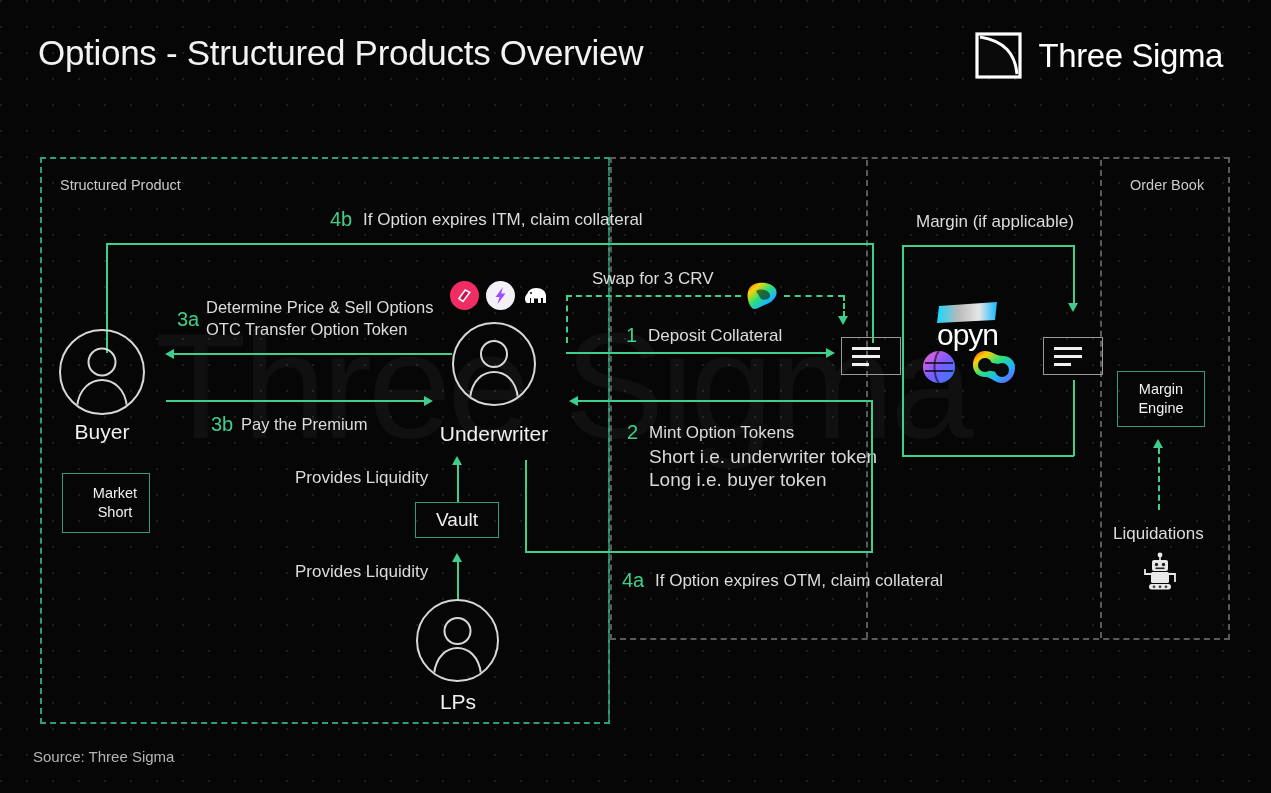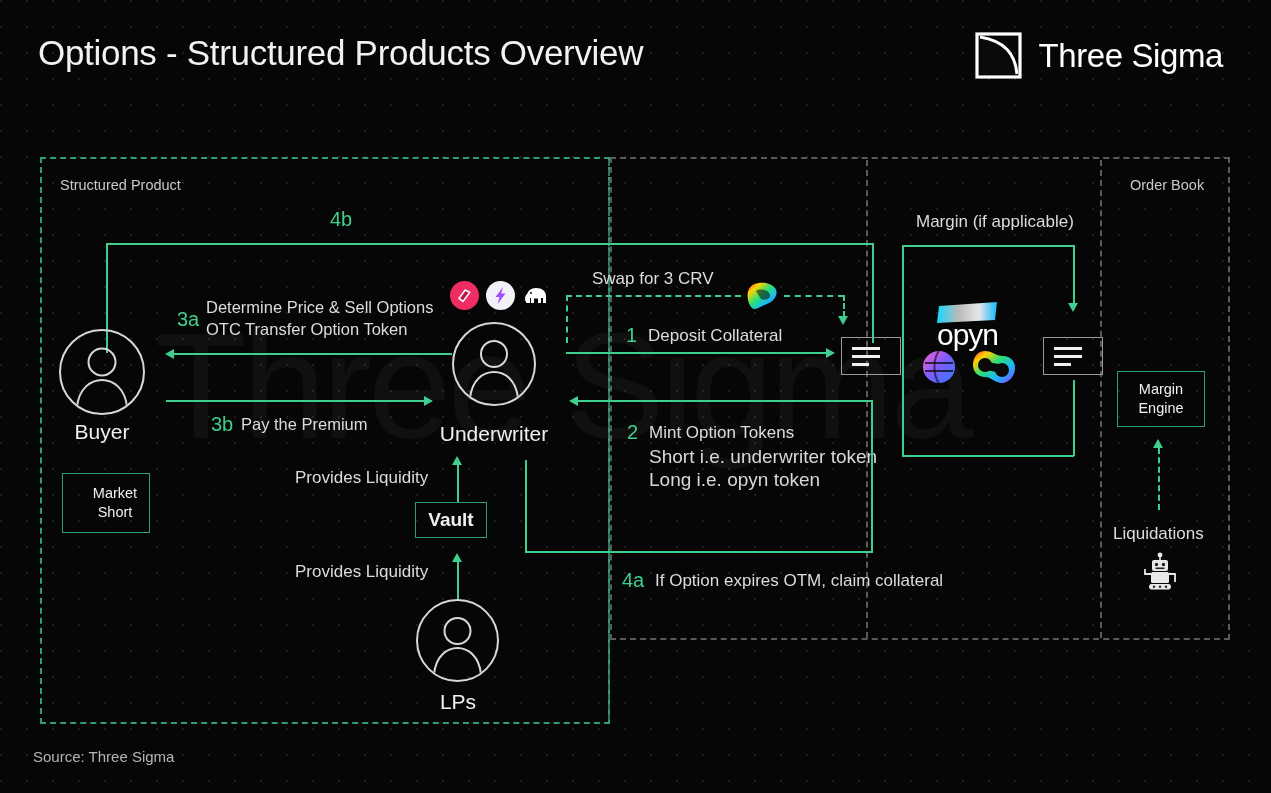--- a/index.html
+++ b/index.html
@@ -121,20 +121,21 @@
   <div class="abs region" id="region-sp"></div>
   <div class="abs region" id="region-ob"></div>
   <div class="abs region-label" id="label-sp">Structured Product</div>
   <div class="abs region-label" id="label-ob">Order Book</div>
 
   <div class="abs dash-v" style="left:608px; top:160px; height:560px; border-color:#2a7a5c;"></div>
   <div class="abs dash-v" style="left:866px; top:160px; height:478px; border-color:#5a5a5a;"></div>
   <div class="abs dash-v" style="left:1100px; top:160px; height:478px; border-color:#5a5a5a;"></div>
 
   <div class="abs num-lg" style="left:330px; top:208px;">4b</div>
+  <div class="abs cap-big" style="left:363px; top:210px;">If Option expires ITM, claim collateral</div>
 
   <div class="abs vline" style="left:106px; top:243px; height:110px;"></div>
   <div class="abs hline" style="left:106px; top:243px; width:768px;"></div>
   <div class="abs vline" style="left:872px; top:243px; height:100px;"></div>
 
   <div class="abs cap-big" style="left:916px; top:212px;">Margin (if applicable)</div>
   <div class="abs vline" style="left:902px; top:245px; height:210px;"></div>
   <div class="abs hline" style="left:902px; top:245px; width:172px;"></div>
   <div class="abs vline" style="left:1073px; top:245px; height:60px;"></div>
   <div class="abs arrow-d" style="left:1068px; top:303px;"></div>
@@ -222,21 +223,21 @@
   <div class="abs num-lg" style="left:626px; top:324px;">1</div>
   <div class="abs cap-big" style="left:648px; top:326px;">Deposit Collateral</div>
   <div class="abs hline" style="left:566px; top:352px; width:260px;"></div>
   <div class="abs arrow-r" style="left:826px; top:347.5px;"></div>
 
   <div class="abs hline" style="left:578px; top:400px; width:294px;"></div>
   <div class="abs arrow-l" style="left:569px; top:395.5px;"></div>
   <div class="abs num-lg" style="left:627px; top:421px;">2</div>
   <div class="abs cap-big" style="left:649px; top:423px;">Mint Option Tokens</div>
   <div class="abs cap" style="left:649px; top:446px;">Short i.e. underwriter token</div>
-  <div class="abs cap" style="left:649px; top:469px;">Long i.e. opyn token</div>
+  <div class="abs cap" style="left:649px; top:469px;">Long i.e. buyer token</div>
 
   <div class="abs vline" style="left:871px; top:400px; height:152px;"></div>
 
   <div class="abs ob-icon" style="left:841px; top:337px; width:60px; height:38px;">
     <i style="width:28px;"></i>
     <i style="width:28px;"></i>
     <i style="width:17px;"></i>
   </div>
   <div class="abs ob-icon" style="left:1043px; top:337px; width:60px; height:38px;">
     <i style="width:28px;"></i>
@@ -316,21 +317,21 @@
       <circle cx="15" cy="34.8" r="1.3" fill="#333"></circle>
       <circle cx="21" cy="34.8" r="1.3" fill="#333"></circle>
       <circle cx="27" cy="34.8" r="1.3" fill="#333"></circle>
     </svg>
   </div>
 
   <div class="abs cap-big" style="left:295px; top:468px;">Provides Liquidity</div>
   <div class="abs vline" style="left:457px; top:465px; height:38px;"></div>
   <div class="abs arrow-u" style="left:452px; top:456px;"></div>
 
-  <div class="abs gbox" style="left:415px; top:502px; width:72px; height:36px; font-size:19px;font-weight:bold;">
+  <div class="abs gbox" style="left:415px; top:502px; width:84px; height:36px; font-size:19px;">
     <span>Vault</span>
   </div>
 
   <div class="abs cap-big" style="left:295px; top:562px;">Provides Liquidity</div>
   <div class="abs vline" style="left:457px; top:562px; height:38px;"></div>
   <div class="abs arrow-u" style="left:452px; top:553px;"></div>
 
   <div class="abs avatar" style="left:416px; top:599px; width:83px; height:83px;">
     <svg width="79" height="79" viewBox="0 0 79 79">
       <circle cx="39.5" cy="30" r="13" fill="none" stroke="#d8d8d8" stroke-width="2"></circle>

